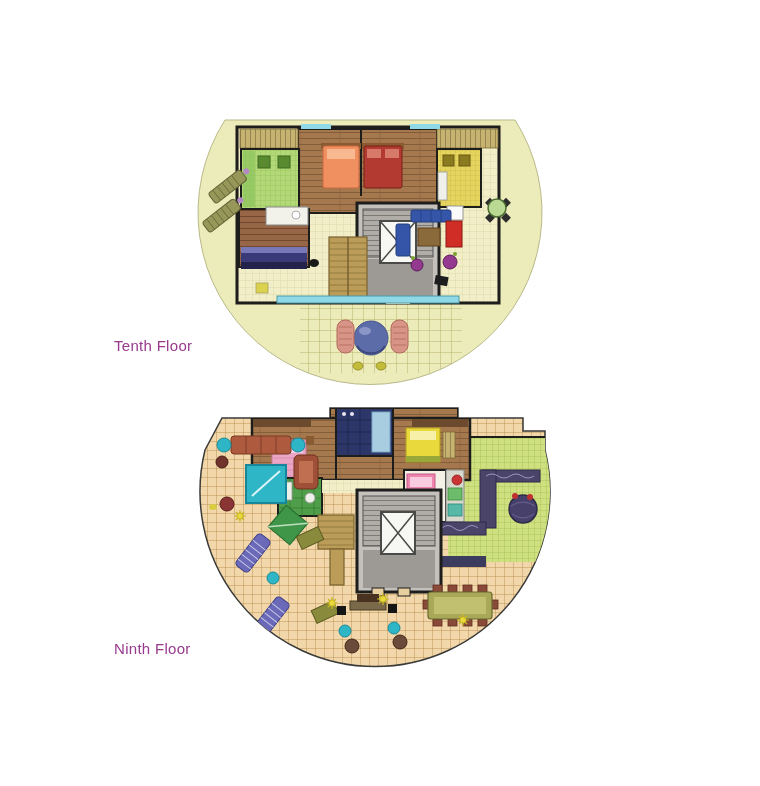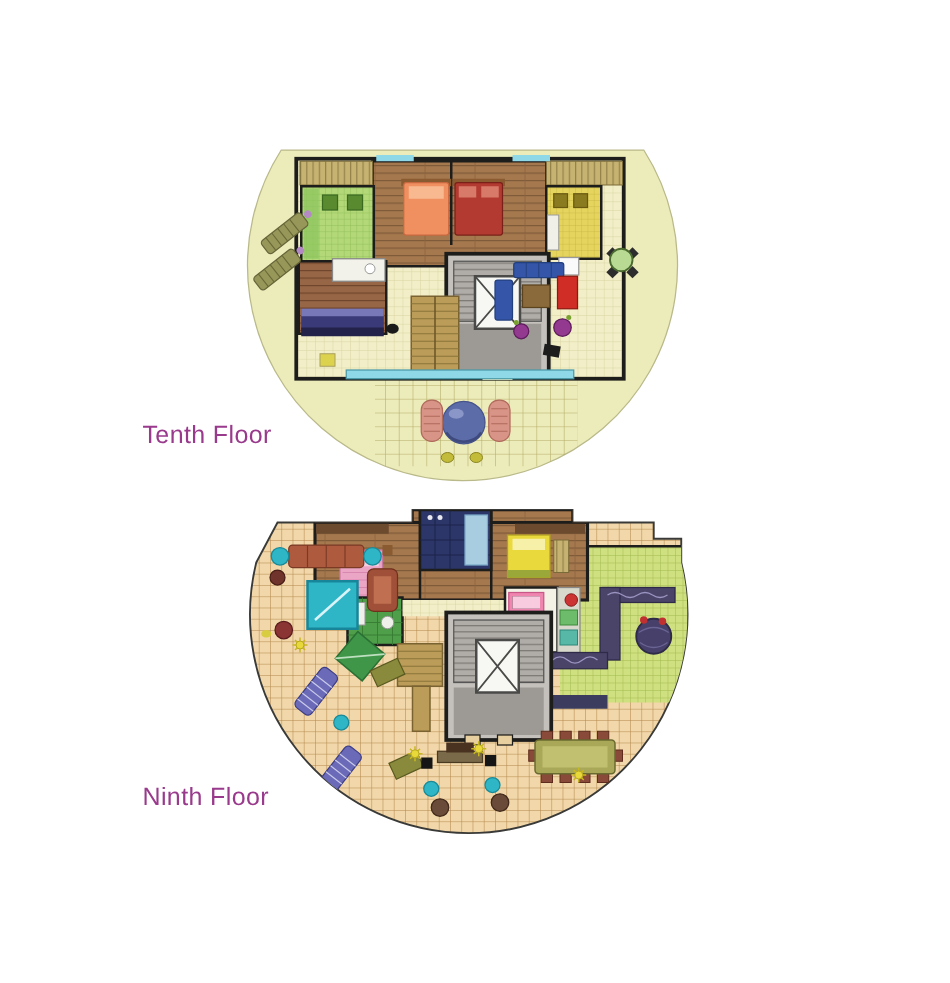--- a/index.html
+++ b/index.html
@@ -5,25 +5,25 @@
   html,body{margin:0;padding:0;}
   body{
     width:760px;height:786px;position:relative;overflow:hidden;
     background:var(--page-bg,#ffffff);
     font-family:"Liberation Sans",sans-serif;
   }
   .plan-canvas{position:absolute;left:0;top:0;}
   .floor-label{
     position:absolute;
     color:var(--label-color,#993a8c);
-    font-size:20px;
+    font-size:15px;
     letter-spacing:.3px;
   }
   #label-tenth{left:114px;top:337px;}
-  #label-ninth{left:114px;top:627px;}
+  #label-ninth{left:114px;top:640px;}
 </style>
 </head>
 <body>
 
 <svg class="plan-canvas" width="760" height="786" viewBox="0 0 760 786">
   <defs>
     <clipPath id="clipTenth">
       <path d="M225,120 L515,120 A172,172 0 1 1 225,120 Z"></path>
     </clipPath>
     <clipPath id="clipNinth">

